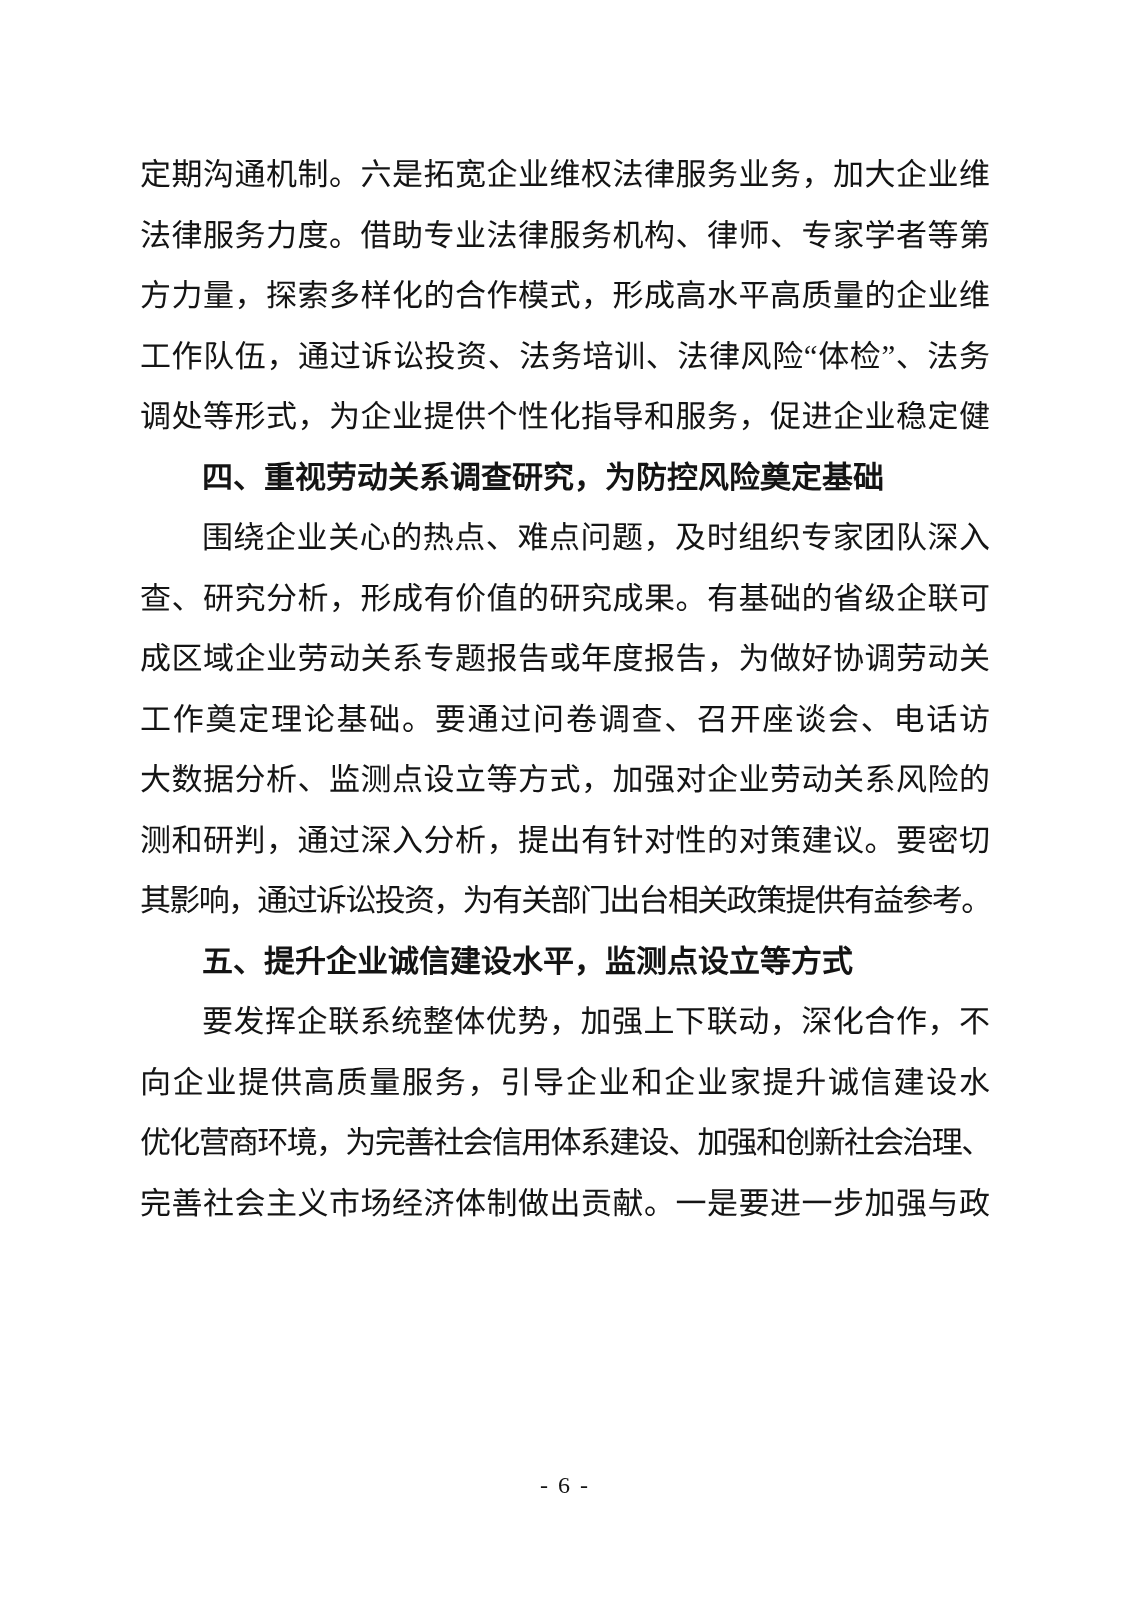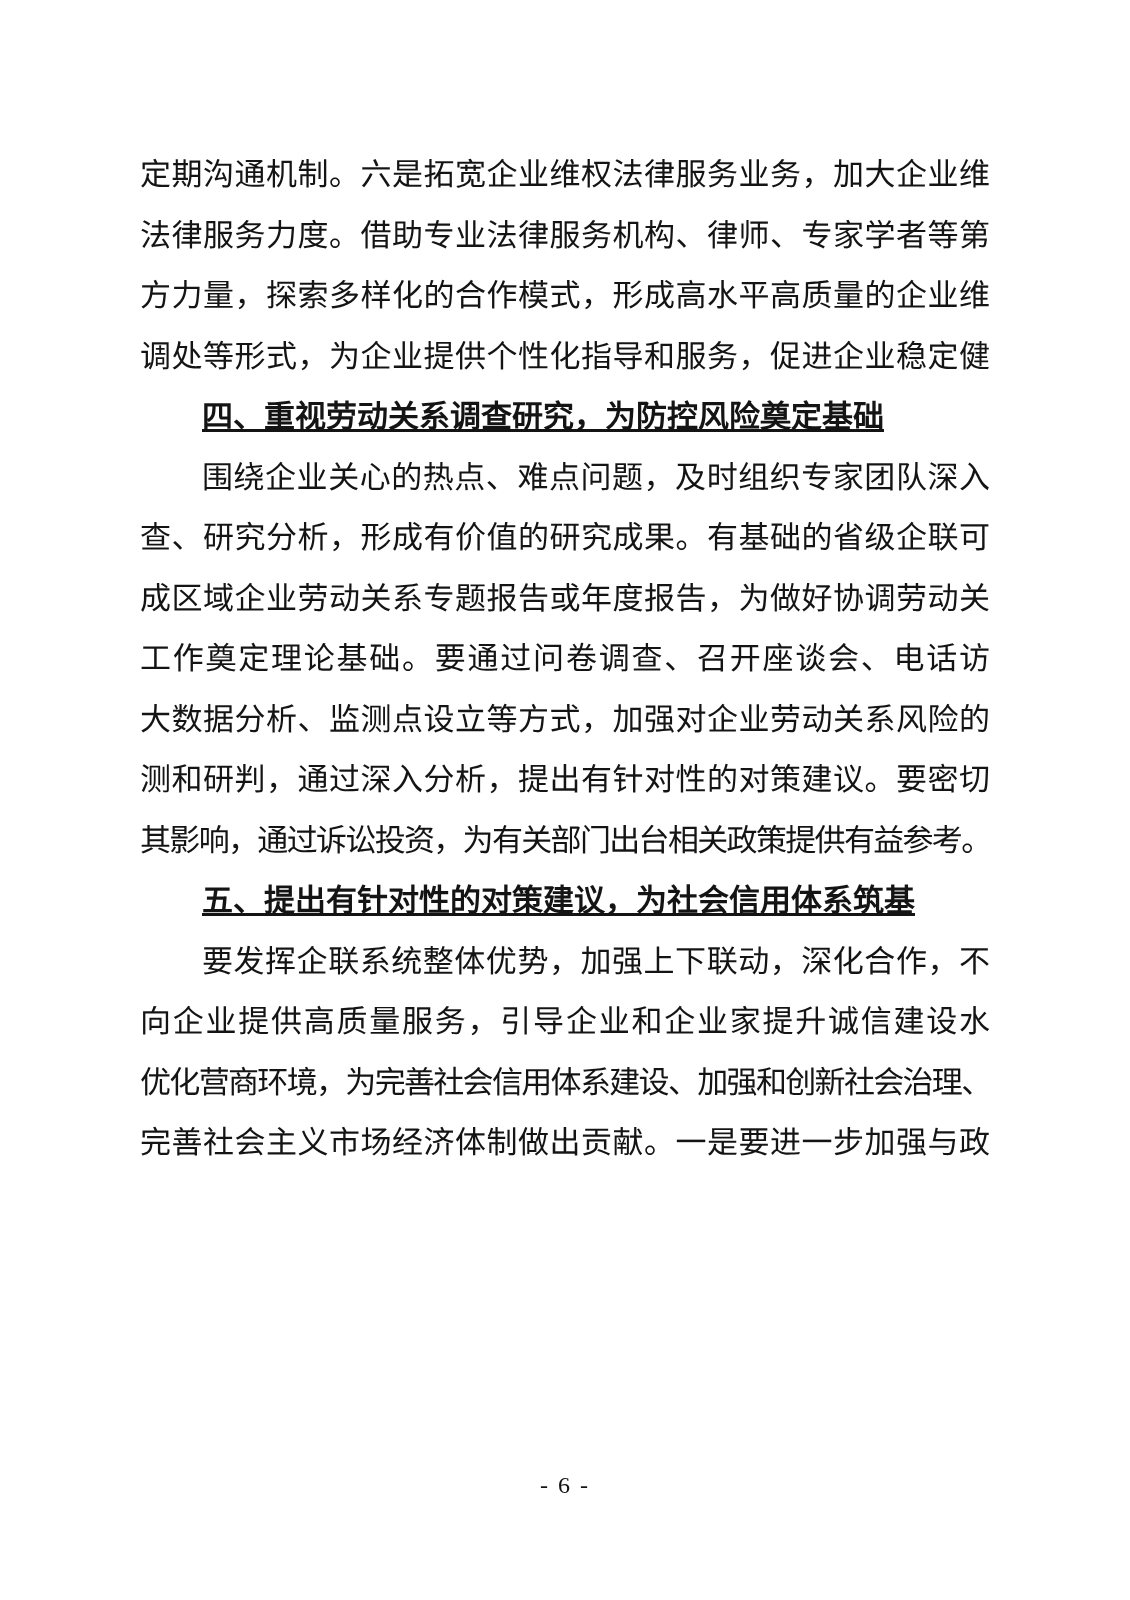--- a/index.html
+++ b/index.html
@@ -41,21 +41,20 @@
   .ln.tight {
     letter-spacing: -2.2px;
   }
   .ln.heading {
     font-family: "Liberation Sans", "DejaVu Sans", sans-serif;
     font-weight: 700;
     text-align: left;
     text-align-last: left;
     padding-left: 62px;
     white-space: nowrap;
-    text-decoration: underline;
   }
   .page-footer {
     position: absolute;
     left: 0;
     right: 0;
     top: 1472px;
     text-align: center;
     font-family: "Liberation Serif", "DejaVu Serif", serif;
     font-size: 24px;
     color: #141414;
@@ -63,29 +62,30 @@
   }
 </style>
 </head>
 <body>
 
 <div class="page">
   <main class="doc-body">
       <div class="ln">定期沟通机制。六是拓宽企业维权法律服务业务，加大企业维权</div>
       <div class="ln">法律服务力度。借助专业法律服务机构、律师、专家学者等第三</div>
       <div class="ln">方力量，探索多样化的合作模式，形成高水平高质量的企业维权</div>
+      <div class="ln">工作队伍，通过诉讼投资、法务培训、法律风险“体检”、法务</div>
       <div class="ln">调处等形式，为企业提供个性化指导和服务，促进企业稳定健康</div>
       <div class="ln heading">四、重视劳动关系调查研究，为防控风险奠定基础</div>
       <div class="ln indent">围绕企业关心的热点、难点问题，及时组织专家团队深入调</div>
       <div class="ln">查、研究分析，形成有价值的研究成果。有基础的省级企联可形</div>
       <div class="ln">成区域企业劳动关系专题报告或年度报告，为做好协调劳动关系</div>
       <div class="ln">工作奠定理论基础。要通过问卷调查、召开座谈会、电话访谈、</div>
       <div class="ln">大数据分析、监测点设立等方式，加强对企业劳动关系风险的监</div>
       <div class="ln">测和研判，通过深入分析，提出有针对性的对策建议。要密切关</div>
       <div class="ln tight">其影响，通过诉讼投资，为有关部门出台相关政策提供有益参考。</div>
-      <div class="ln heading">五、提出有针对性的对策建议，为社会信用体系筑基</div>
+      <div class="ln heading">五、提升企业诚信建设水平，监测点设立等方式</div>
       <div class="ln indent">要发挥企联系统整体优势，加强上下联动，深化合作，不断</div>
       <div class="ln">向企业提供高质量服务，引导企业和企业家提升诚信建设水平，</div>
       <div class="ln tight">优化营商环境，为完善社会信用体系建设、加强和创新社会治理、</div>
       <div class="ln">完善社会主义市场经济体制做出贡献。一是要进一步加强与政府</div>
     </main>
   <footer class="page-footer">- 6 -</footer>
 </div>
 
 </body></html>

